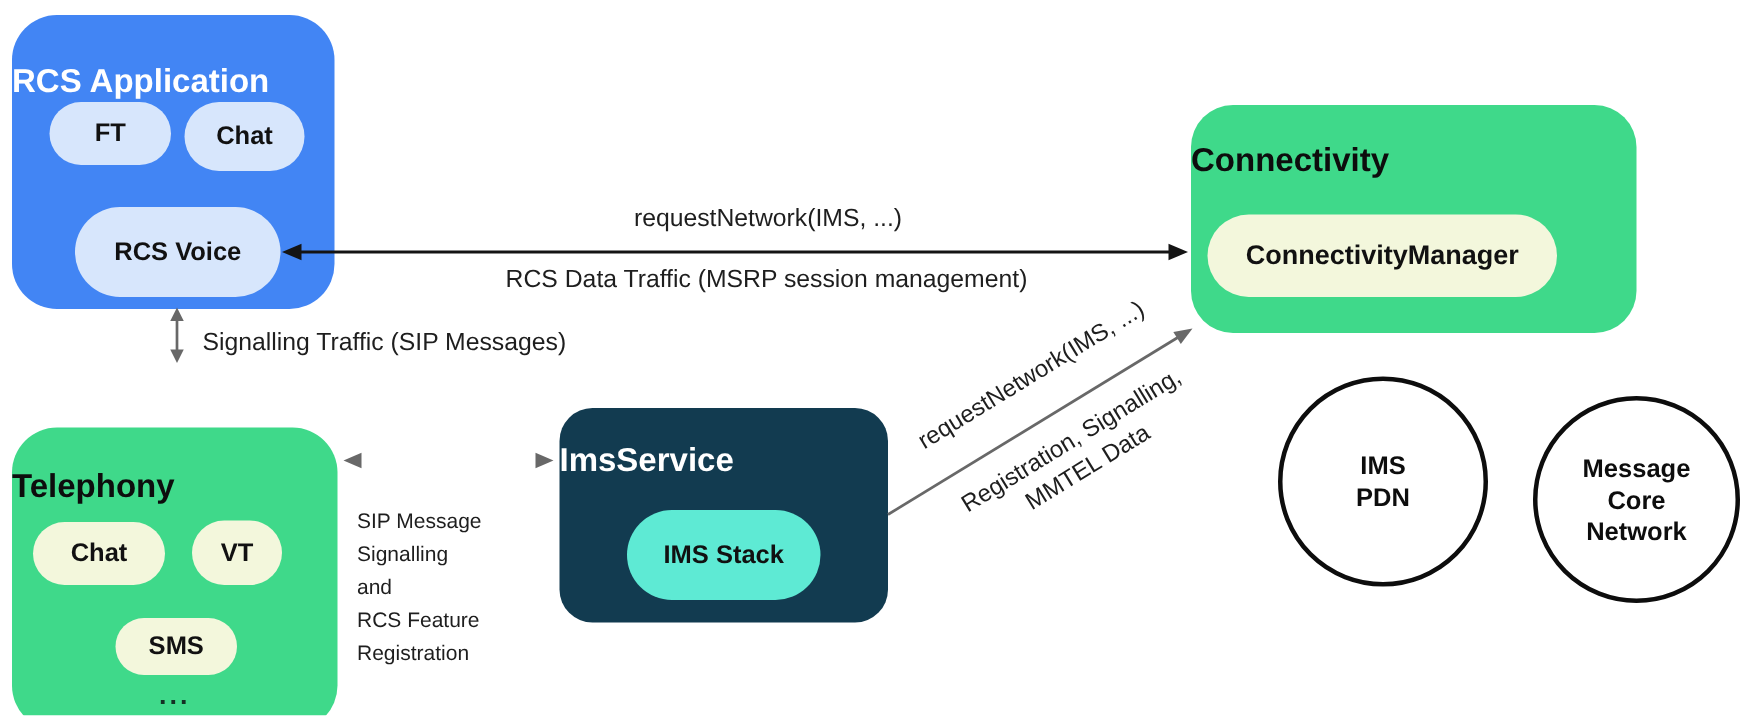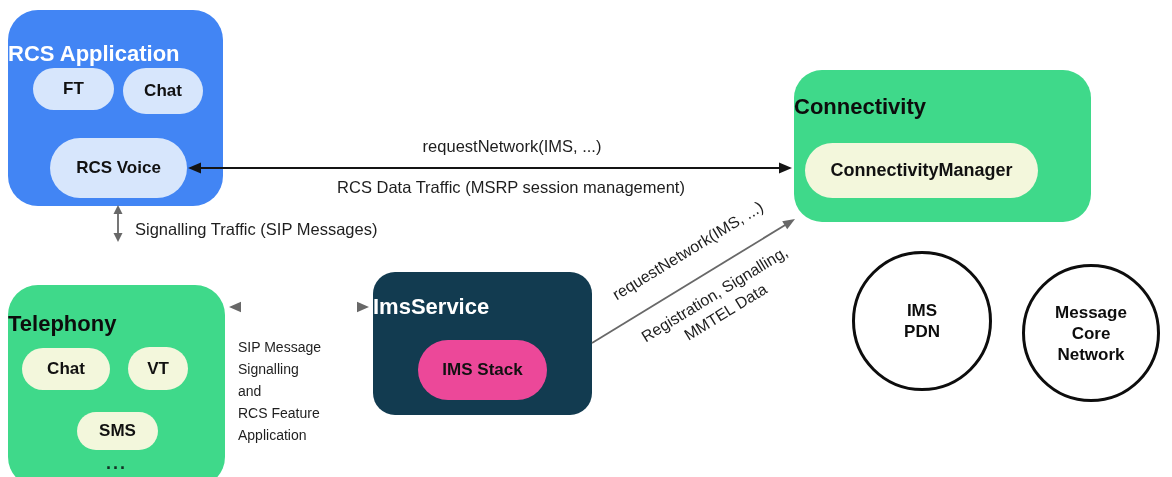--- a/index.html
+++ b/index.html
@@ -39,21 +39,21 @@
     border-radius: 30px;
     display: flex;
     align-items: center;
     justify-content: center;
     font-weight: bold;
     font-size: 17px;
     color: #111111;
   }
   .pill.blue-pill { background: var(--light_blue); }
   .pill.cream-pill { background: var(--cream); }
-  .pill.white-pill { background: #ec4899; }
+  .pill.white-pill { background: #5eead4; }
   .ellipsis {
     position: absolute;
     width: 100%;
     text-align: center;
     font-weight: bold;
     font-size: 18px;
     color: #143024;
     letter-spacing: 2px;
   }
   .circle {
@@ -175,21 +175,21 @@
 
   <div class="edge-label centered" style="left:511px; top:187px;">RCS Data Traffic (MSRP session management)</div>
 
   <div class="edge-label" style="left:135px; top:229px; transform:translateY(-50%);">Signalling Traffic (SIP Messages)</div>
 
   <div class="multiline" style="left:238px; top:336px;">
     <div>SIP Message</div>
     <div>Signalling</div>
     <div>and</div>
     <div>RCS Feature</div>
-    <div>Application</div>
+    <div>Registration</div>
   </div>
 
   <div class="rotated" style="left:688px; top:251px;">requestNetwork(IMS, ...)</div>
 
   <div class="rotated center-text" style="left:720px; top:303px;">
     <div>Registration, Signalling,</div>
     <div>MMTEL Data</div>
   </div>
 
 </div>

